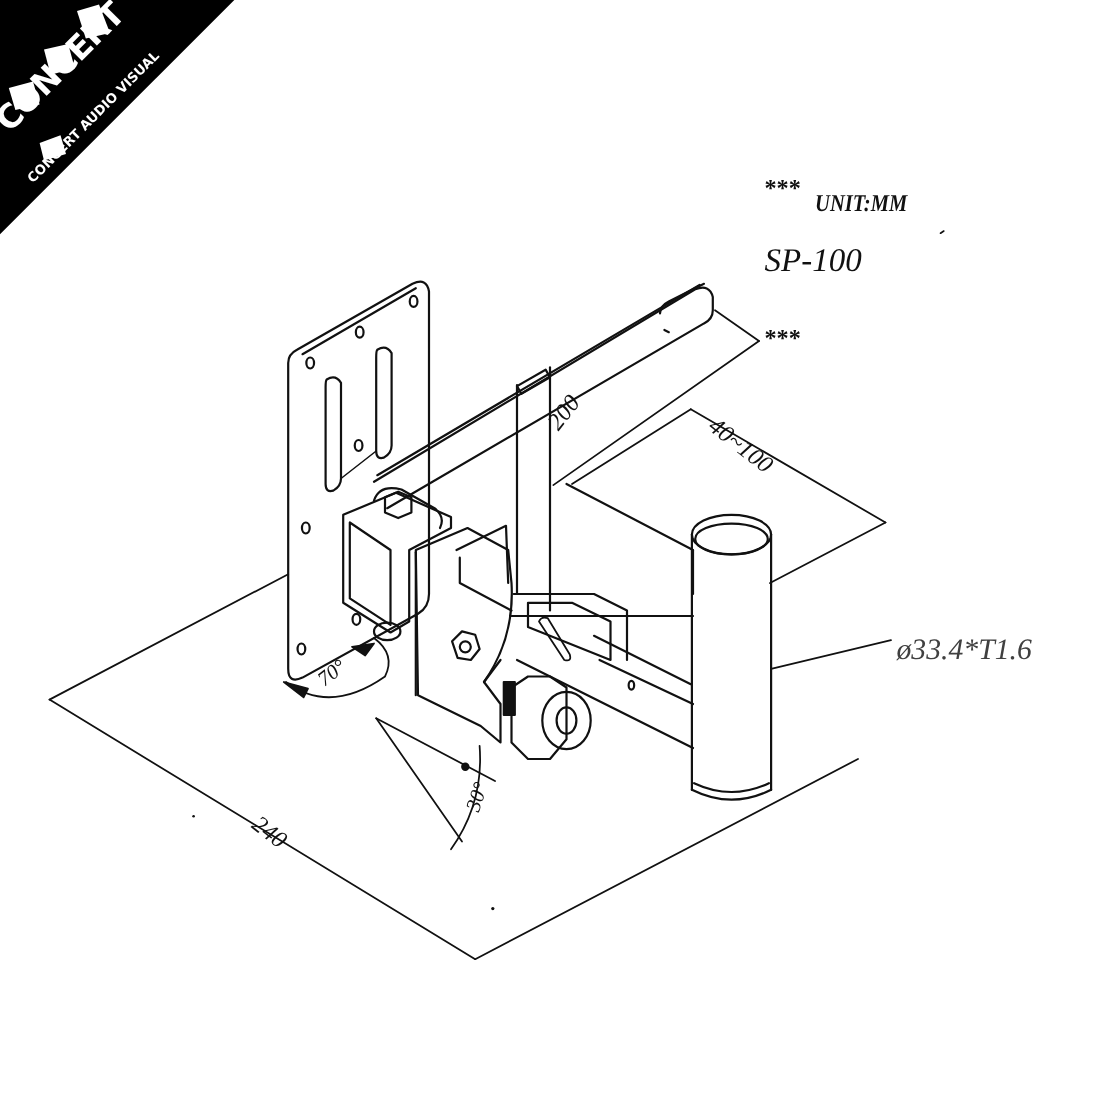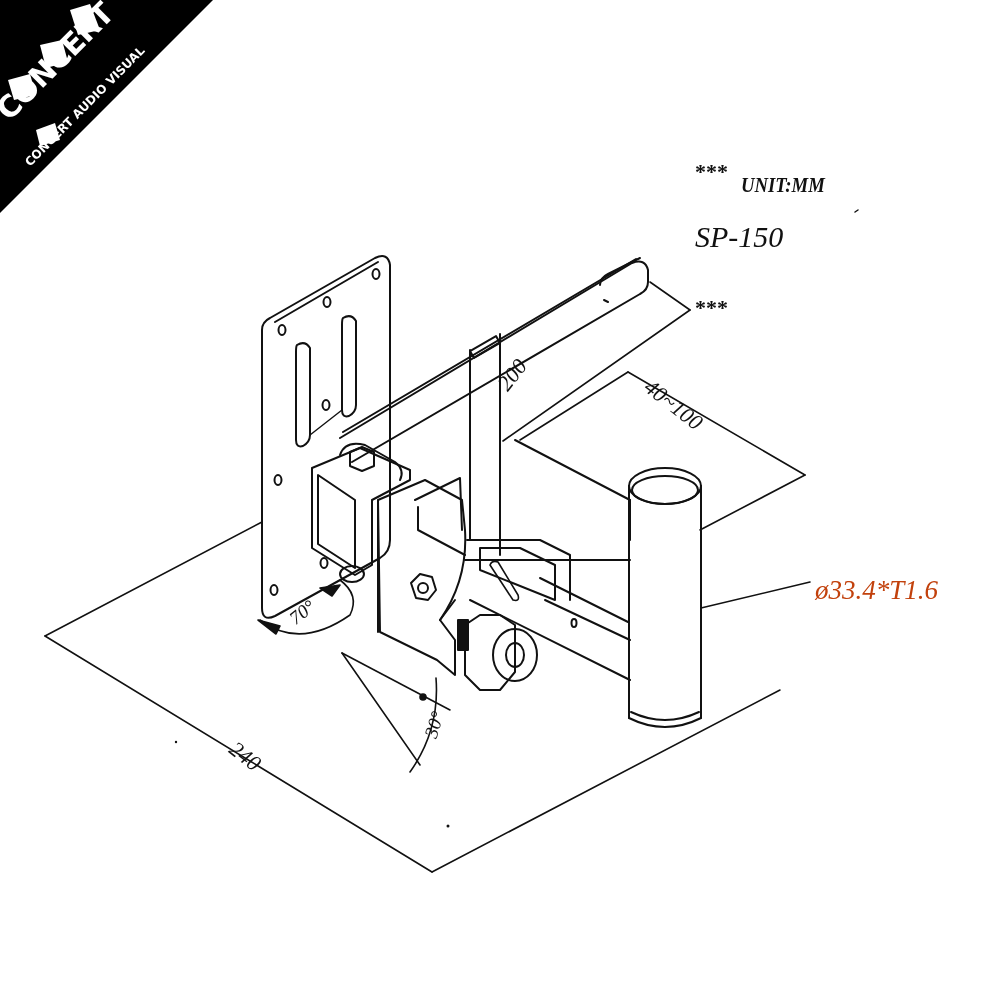--- a/index.html
+++ b/index.html
@@ -2,21 +2,21 @@
 <html><head>
 <meta charset="utf-8">
 <style>
   html, body { margin:0; padding:0; background:#fff; }
   body { width:1000px; height:1000px; position:relative; overflow:hidden; font-family:"Liberation Serif", serif; }
   .abs { position:absolute; }
   .title { left:680px; top:118px; font-size:30px; font-style:italic; color:#111; white-space:pre; }
   .title .stars { font-style:normal; font-weight:bold; font-size:22px; vertical-align:middle; }
   .unit { left:741px; top:172px; font-size:22px; font-style:italic; font-weight:bold; color:#111; transform:scaleX(0.85); transform-origin:left; }
   .dim { font-size:22px; font-style:italic; color:#111; white-space:nowrap; }
-  .pipe-label { left:815px; top:575px; font-size:27px; font-style:italic; color:#c2410c; }
+  .pipe-label { left:815px; top:575px; font-size:27px; font-style:italic; color:#404040; }
   svg.drawing { position:absolute; left:0; top:0; }
   .logo { position:absolute; left:0; top:0; width:215px; height:215px; }
   .logo-text { position:absolute; color:#fff; font-family:"DejaVu Sans", sans-serif; font-weight:bold; white-space:nowrap; transform-origin:left bottom; }
 </style>
 </head>
 <body>
 
 <div class="logo">
   <svg width="215" height="215" viewBox="0 0 215 215">
     <polygon points="0,0 213,0 0,213" fill="#000"></polygon>
@@ -26,21 +26,21 @@
     <polygon points="8,80 30,74 36,95 14,100" fill="#fff"></polygon>
     <polygon points="36,130 55,123 60,140 40,146" fill="#fff"></polygon>
   </svg>
   <div class="logo-text" style="left:14px; top:92px; font-size:30px; transform:rotate(-45deg); letter-spacing:-1px;">CONCERT</div>
   <div class="logo-text" style="left:32px; top:155px; font-size:12px; transform:rotate(-45deg);">CONCERT AUDIO VISUAL</div>
 </div>
 
 <div class="abs title">
   <span class="stars">***</span>
   <span>&nbsp;&nbsp;&nbsp;</span>
-  <span>SP-150</span>
+  <span>SP-100</span>
   <span>&nbsp;&nbsp;&nbsp;</span>
   <span class="stars">***</span>
 </div>
 <div class="abs unit">UNIT:MM</div>
 
 <svg class="drawing" width="1000" height="1000" viewBox="0 0 1000 1000" fill="none" stroke="#111" stroke-width="2" stroke-linejoin="round" stroke-linecap="round">
 
   <g stroke-width="1.6">
     <line x1="45" y1="636" x2="432" y2="872"></line>
     <line x1="45" y1="636" x2="262" y2="522"></line>

